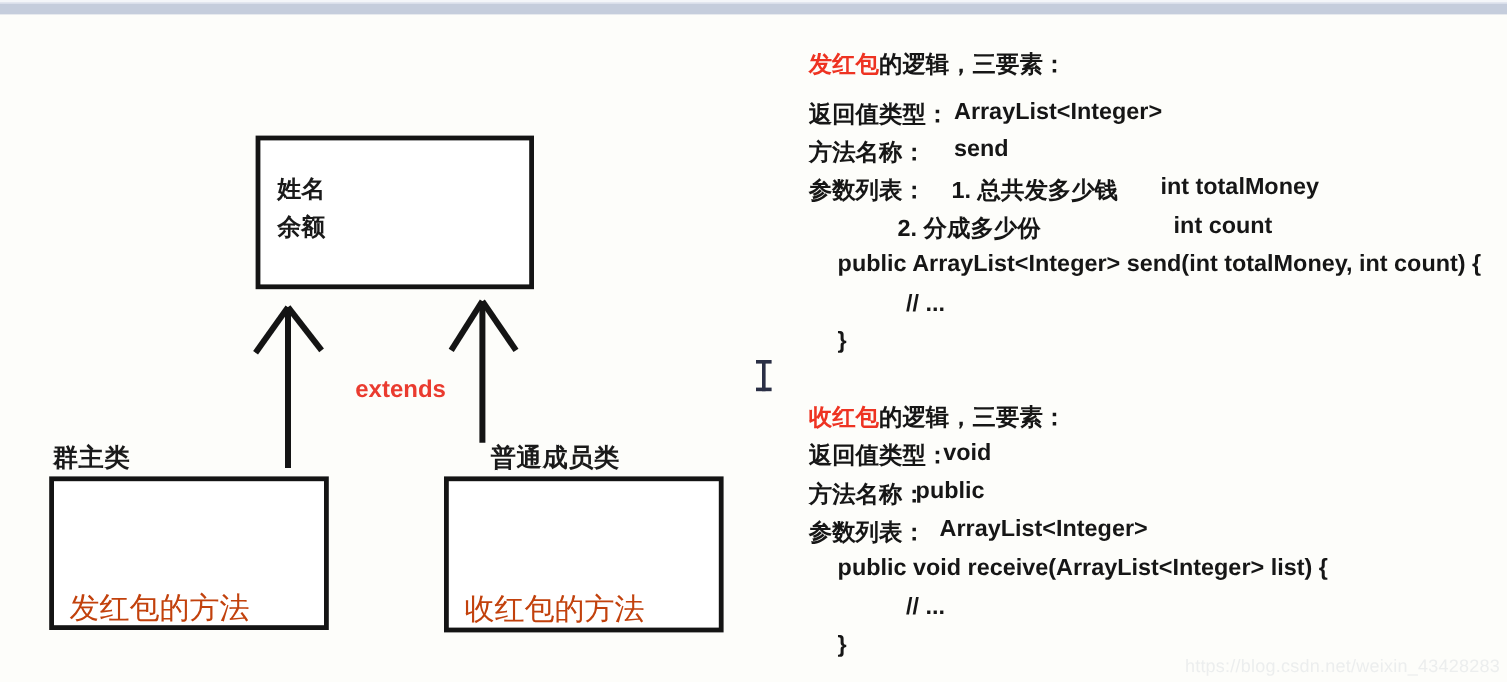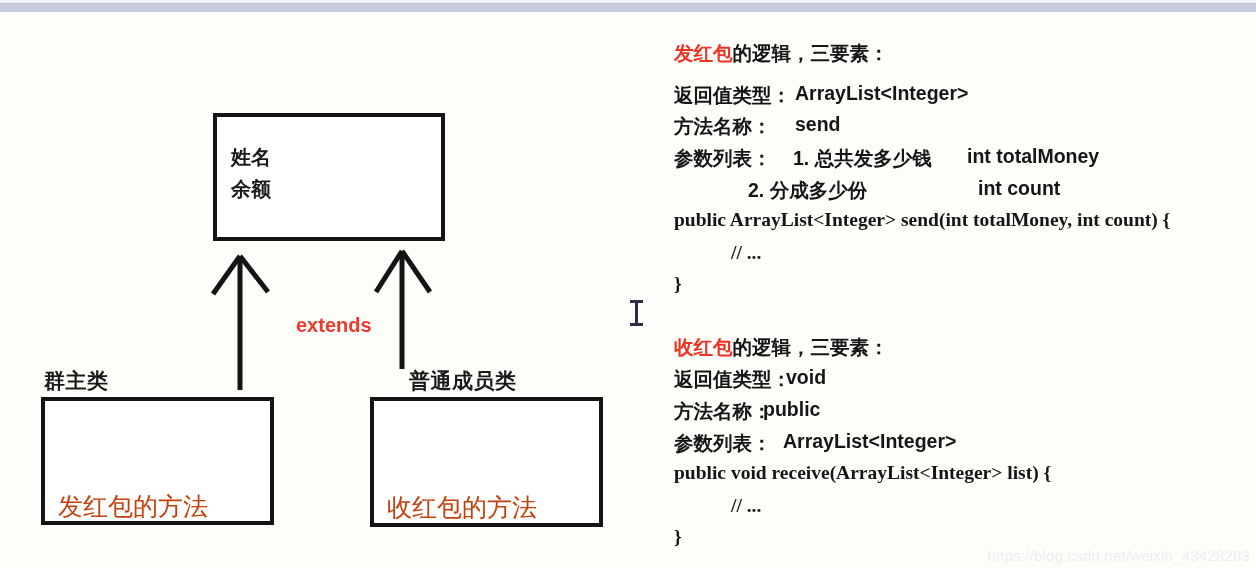--- a/index.html
+++ b/index.html
@@ -87,21 +87,22 @@
     font-size: 19.5px;
     font-weight: bold;
     color: #161616;
     white-space: pre;
     letter-spacing: 0px;
   }
   .note-line .hl {
     color: #ee3322;
   }
   .note-line.code {
-    font-family: Liberation Serif, serif;
+    font-family: Liberation Sans, sans-serif;
+    margin-left: 24px;
   }
 
   
   .caret {
     position: absolute;
     width: 13px;
     height: 26px;
     overflow: visible;
   }
   .watermark {

